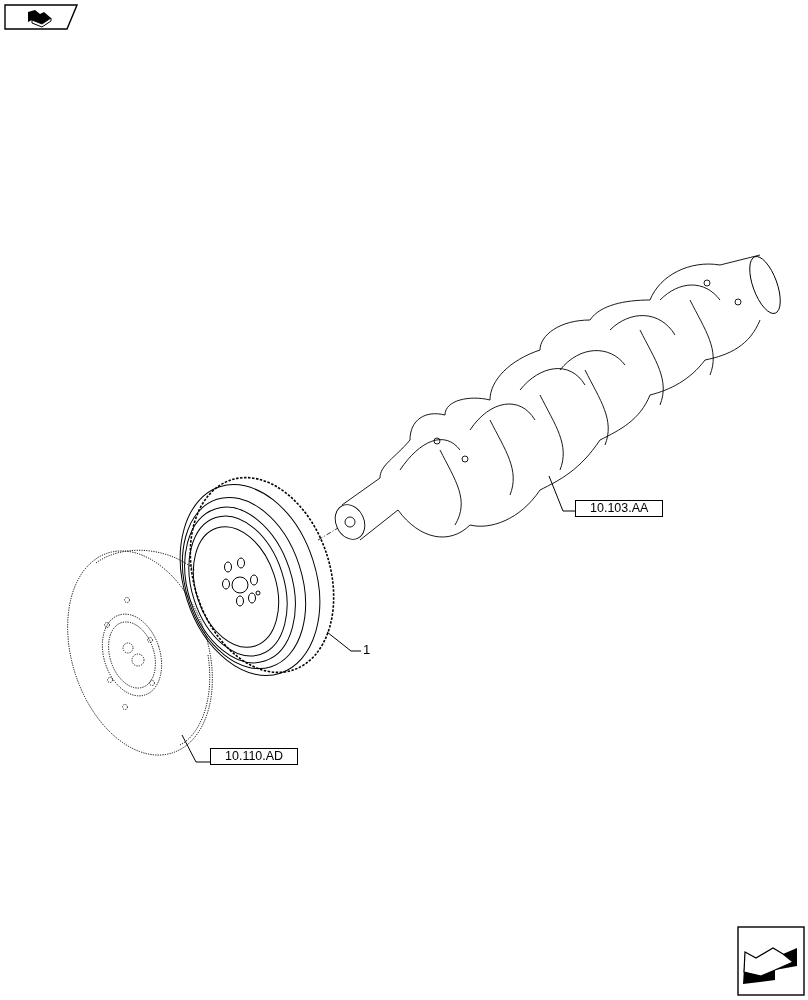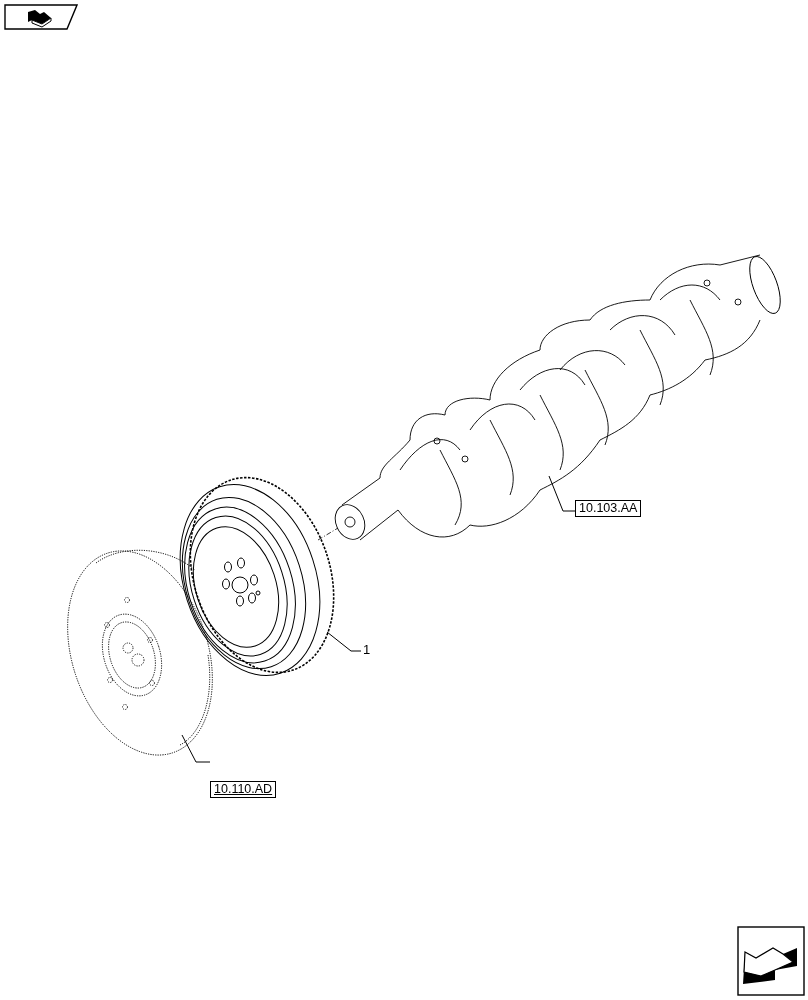--- a/index.html
+++ b/index.html
@@ -3,25 +3,25 @@
   <meta charset="utf-8">
   <style>
     html, body { margin: 0; padding: 0; background: #ffffff; }
     body { width: 808px; height: 1000px; position: relative; overflow: hidden;
            font-family: "Liberation Sans", sans-serif; color: #000; }
     .abs { position: absolute; }
     #nav-prev { left: 4px; top: 4px; width: 74px; height: 26px; }
     #nav-next { left: 737px; top: 926px; width: 68px; height: 70px; }
     #diagram { left: 0; top: 0; width: 808px; height: 1000px; }
     .callout { position: absolute; font-size: 12.5px; line-height: 15px;
-               border: 1px solid #000; padding: 0 3px; background: #fff;
+               border: 1px solid #000; padding: 0 14px; background: #fff;
                white-space: nowrap; }
     .item-num { position: absolute; font-size: 13px; line-height: 15px; }
     #callout-crank { left: 575px; top: 500px; }
-    #callout-damper-ref { left: 210px; top: 781px; text-decoration: underline; }
+    #callout-damper-ref { left: 210px; top: 748px; }
     #item-1 { left: 363px; top: 642px; }
   </style>
 </head>
 <body>
 
 <svg id="diagram" class="abs" viewBox="0 0 808 1000" xmlns="http://www.w3.org/2000/svg" fill="none" stroke="#000">
 
   <g stroke-dasharray="1.2 1.2" stroke-width="0.9">
     <ellipse cx="140" cy="653" rx="68" ry="105" transform="rotate(-18 140 653)"></ellipse>
     <path d="M 96 563 C 120 545 165 545 195 570"></path>

